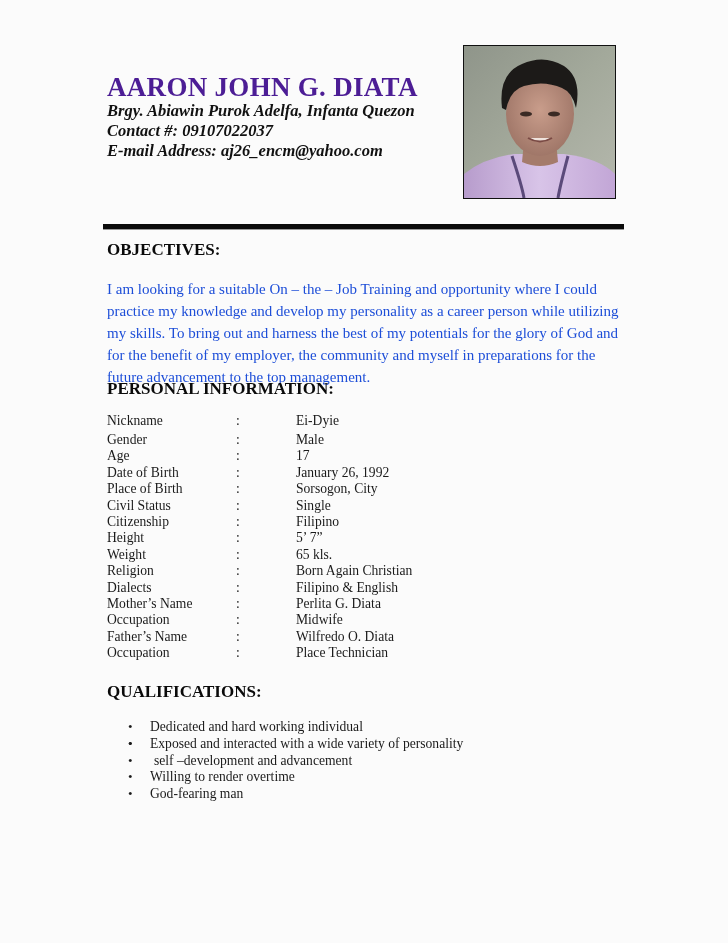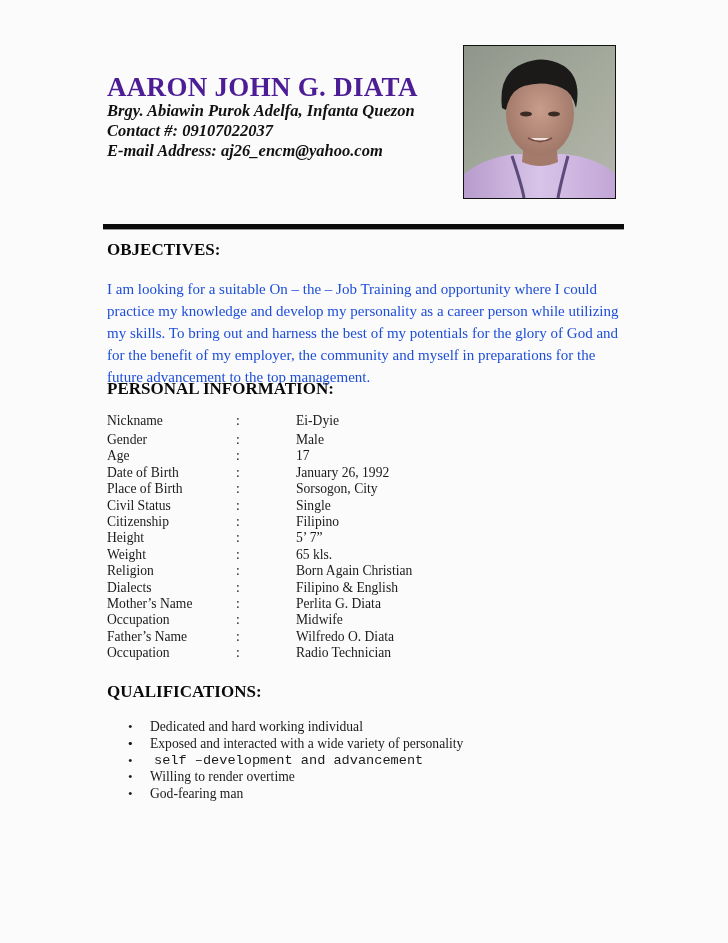--- a/index.html
+++ b/index.html
@@ -43,21 +43,21 @@
   }
   .info-table { left: 107px; top: 413px; }
   .info-row { position: relative; height: 16.4px; font-size: 13.6px; color: #1a1a1a; white-space: nowrap; }
   .info-row.first { height: 19px; }
   .info-label { position: absolute; left: 0; }
   .info-colon { position: absolute; left: 129px; }
   .info-value { position: absolute; left: 171px; margin-left: 18px; }
   .qual-list { left: 107px; top: 719px; width: 520px; margin: 0; padding: 0; list-style: none; }
   .qual-item { position: relative; font-size: 13.6px; line-height: 16.8px; color: #1a1a1a; padding-left: 43px; }
   .qual-bullet { position: absolute; left: 21px; top: 0; font-size: 13px; }
-  .qual-cont { display: block; padding-left: 4px; font-family: Liberation Mono, monospace; }
+  .qual-cont { display: block; padding-left: 4px; }
 </style>
 </head>
 <body>
 
 <div>
 
   <div class="abs name">AARON JOHN G. DIATA</div>
   <div class="abs contact-line" style="top:101px;">Brgy. Abiawin Purok Adelfa, Infanta Quezon</div>
   <div class="abs contact-line" style="top:121px;">Contact #: 09107022037</div>
   <div class="abs contact-line" style="top:141px;">E-mail Address: aj26_encm@yahoo.com</div>
@@ -165,21 +165,21 @@
         <span class="info-value">Midwife</span>
       </div>
       <div class="info-row">
         <span class="info-label">Father’s Name</span>
         <span class="info-colon">:</span>
         <span class="info-value">Wilfredo O. Diata</span>
       </div>
       <div class="info-row">
         <span class="info-label">Occupation</span>
         <span class="info-colon">:</span>
-        <span class="info-value">Radio Technician</span>
+        <span class="info-value">Place Technician</span>
       </div>
     </div>
 
   <div class="abs section-title" style="top:682px;">QUALIFICATIONS:</div>
   <ul class="abs qual-list" id="qual-list">
       <li class="qual-item"><span class="qual-bullet">•</span><span>Dedicated and hard working individual</span></li>
       <li class="qual-item"><span class="qual-bullet">•</span></li>
       <li class="qual-item"><span class="qual-bullet">•</span><span>Exposed and interacted with a wide variety of personality</span></li>
       <li class="qual-item"><span class="qual-bullet">•</span><span class="qual-cont">self –development and advancement</span></li>
       <li class="qual-item"><span class="qual-bullet">•</span><span>Willing to render overtime</span></li>

